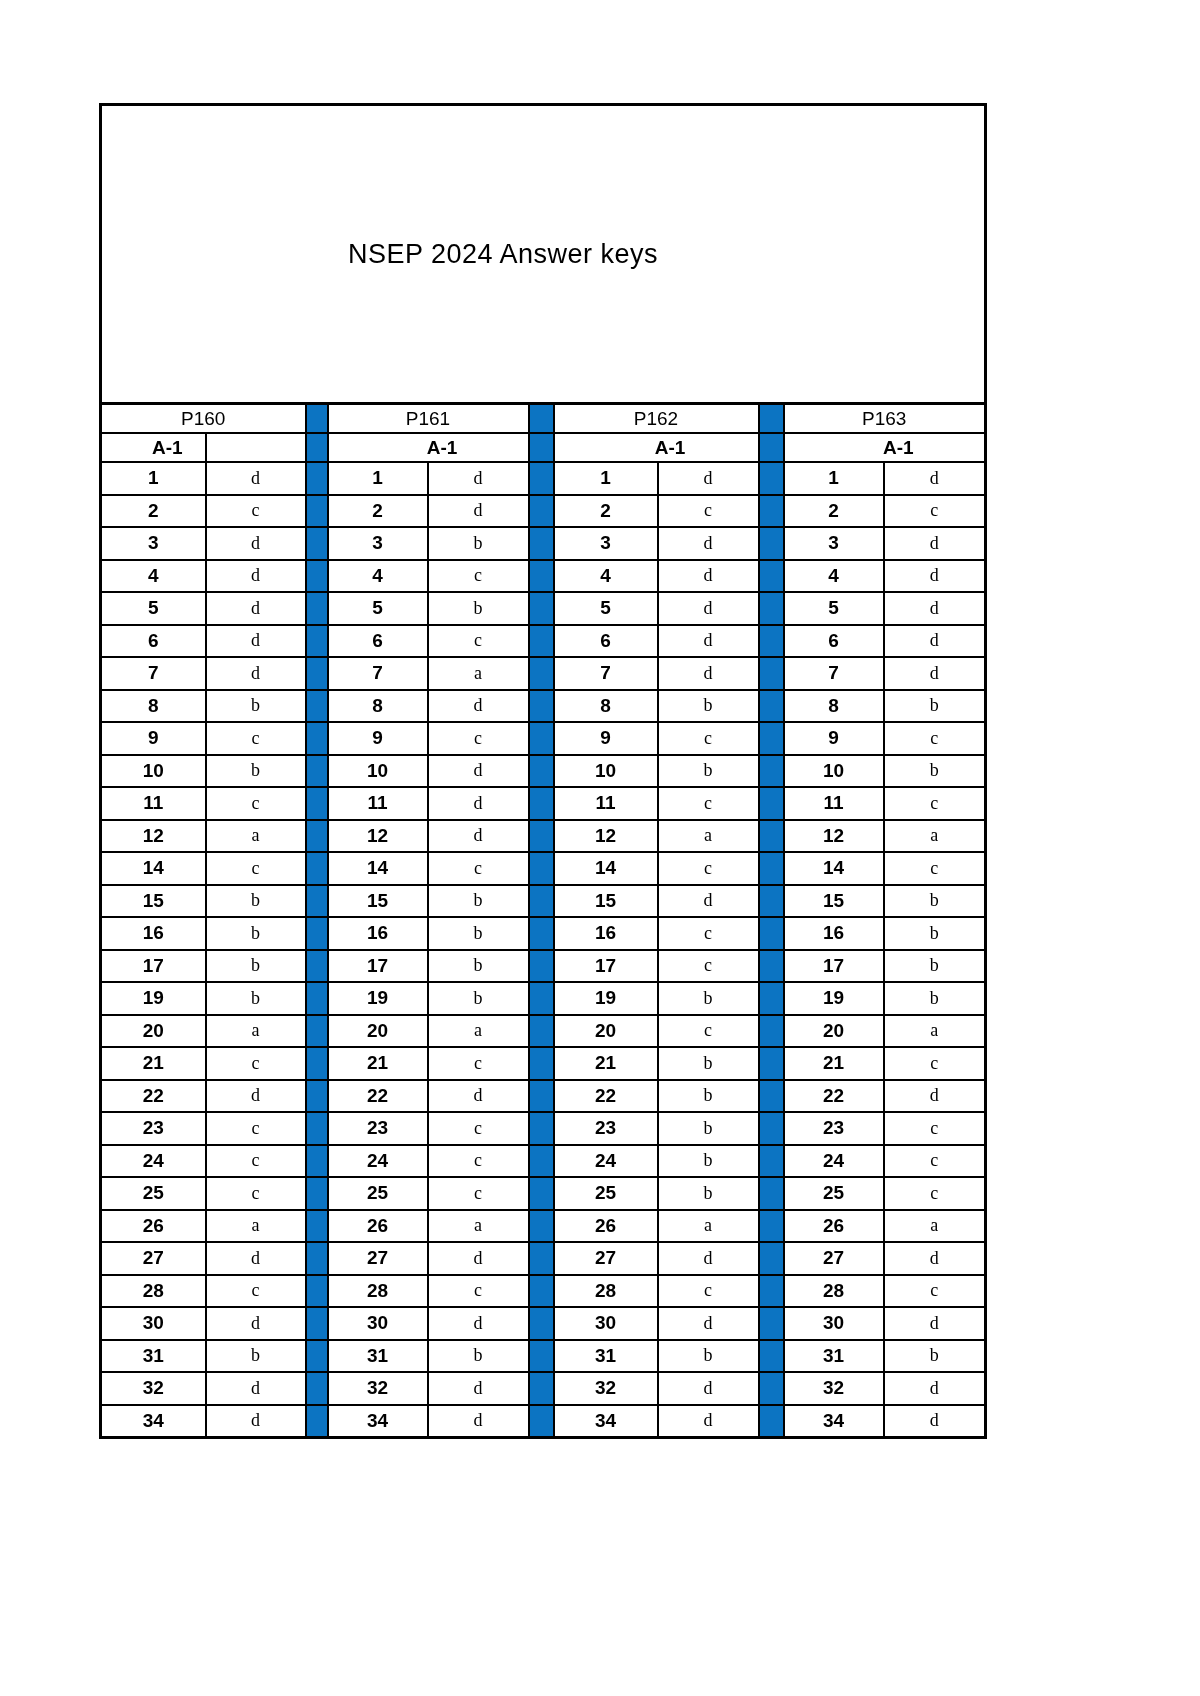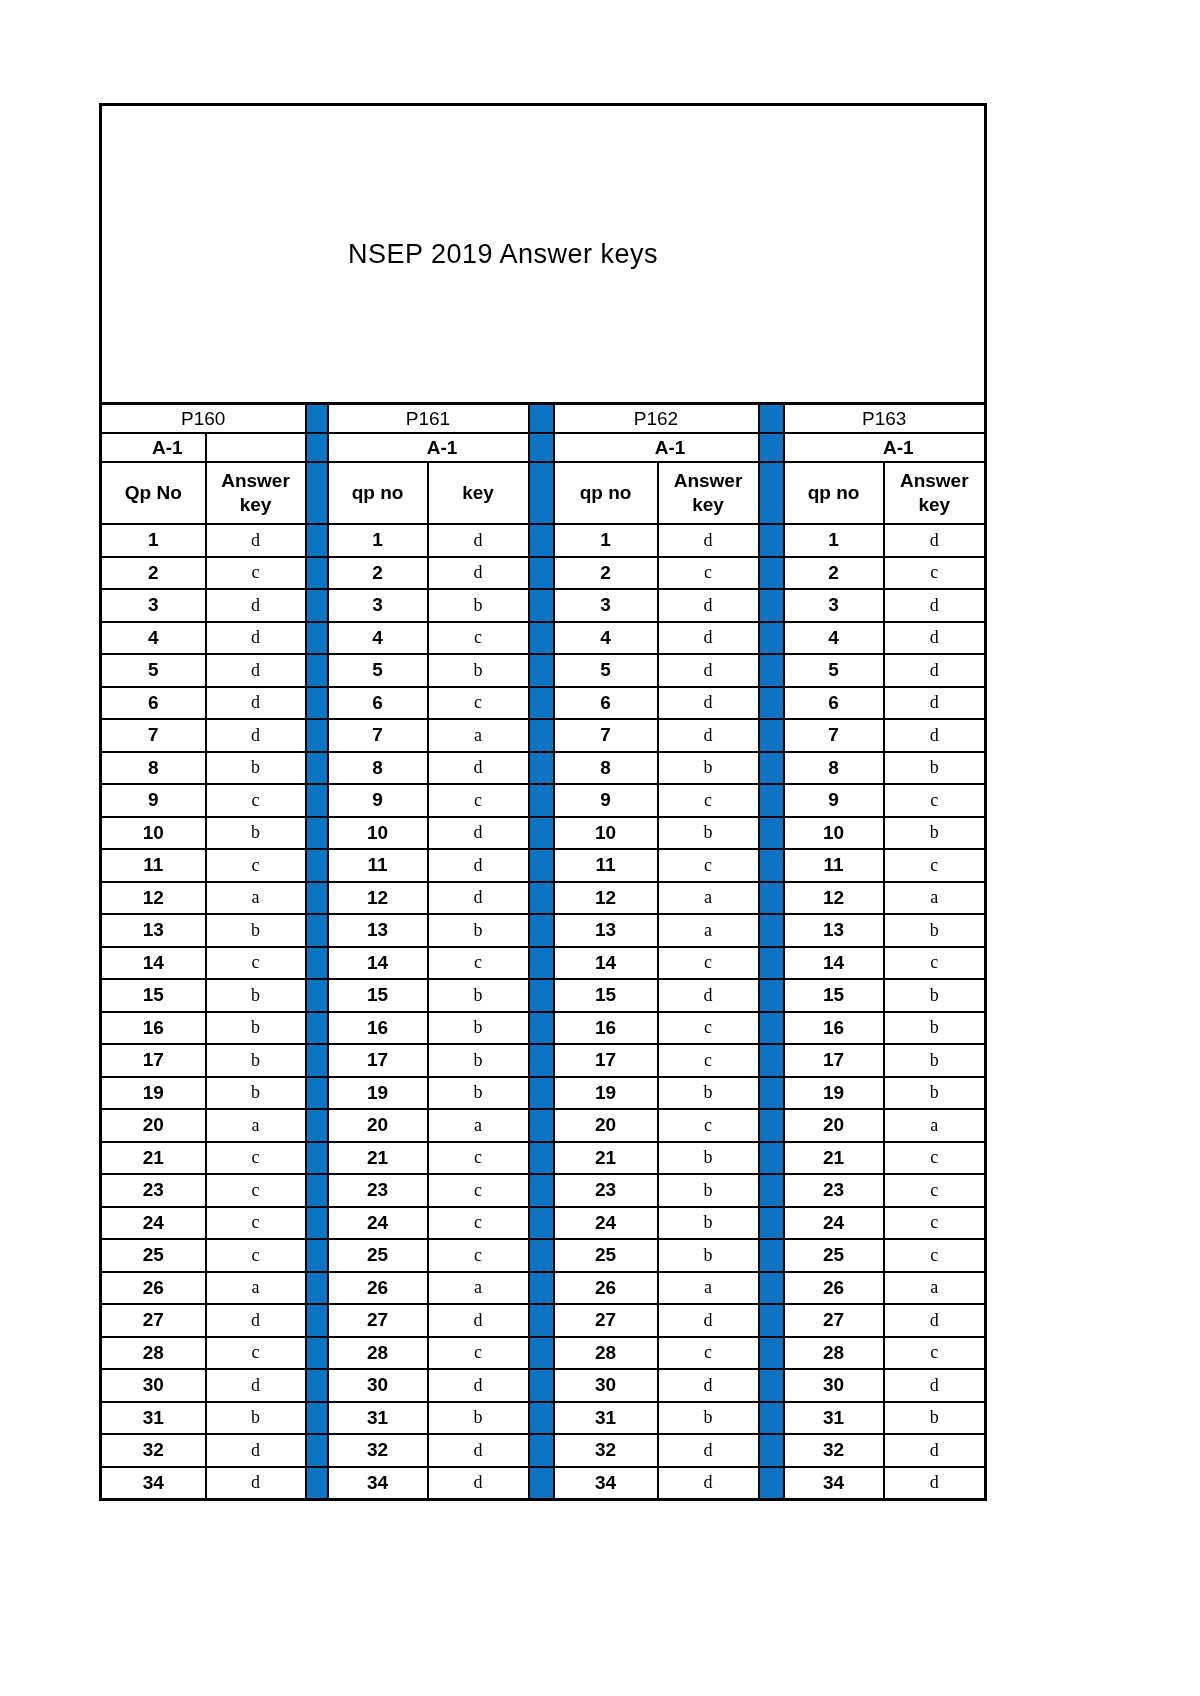--- a/index.html
+++ b/index.html
@@ -81,21 +81,21 @@
       <col style="width:104px">
         <col style="width:101px">
       <col style="width:25px">
       <col style="width:100px">
         <col style="width:102px">
     </colgroup>
 
     <tbody>
         <tr>
       <td class="title-cell" colspan="11">
-        <span class="title-inner">NSEP 2019 Answer keys</span>
+        <span class="title-inner">NSEP 2024 Answer keys</span>
       </td>
     </tr>
 
     <tr class="bank-row">
       <td colspan="2">P160</td>
       <td class="gap" style="background: rgb(12, 116, 194);"></td>
       <td colspan="2">P161</td>
       <td class="gap" style="background: rgb(12, 116, 194);"></td>
       <td colspan="2">P162</td>
       <td class="gap" style="background: rgb(12, 116, 194);"></td>
@@ -106,33 +106,20 @@
       <td>A-1</td>
       <td></td>
       <td class="gap" style="background: rgb(12, 116, 194);"></td>
       <td colspan="2">A-1</td>
       <td class="gap" style="background: rgb(12, 116, 194);"></td>
       <td colspan="2">A-1</td>
       <td class="gap" style="background: rgb(12, 116, 194);"></td>
       <td colspan="2">A-1</td>
     </tr>
 
-    <tr class="colhead-row">
-      <td>Qp No</td>
-      <td>Answer key</td>
-      <td class="gap" style="background: rgb(12, 116, 194);"></td>
-      <td>qp no</td>
-      <td>key</td>
-      <td class="gap" style="background: rgb(12, 116, 194);"></td>
-      <td>qp no</td>
-      <td>Answer key</td>
-      <td class="gap" style="background: rgb(12, 116, 194);"></td>
-      <td>qp no</td>
-      <td>Answer key</td>
-    </tr>
 
     </tbody>
       <tbody id="rows">
         <tr class="data-row">
           <td class="qcell">1</td>
           <td class="kcell">d</td>
           <td class="gap" style="background: rgb(12, 116, 194);"></td>
           <td class="qcell">1</td>
           <td class="kcell">d</td>
           <td class="gap" style="background: rgb(12, 116, 194);"></td>
@@ -279,33 +266,20 @@
           <td class="qcell">12</td>
           <td class="kcell">d</td>
           <td class="gap" style="background: rgb(12, 116, 194);"></td>
           <td class="qcell">12</td>
           <td class="kcell">a</td>
           <td class="gap" style="background: rgb(12, 116, 194);"></td>
           <td class="qcell">12</td>
           <td class="kcell">a</td>
         </tr>
         <tr class="data-row">
-          <td class="qcell">13</td>
-          <td class="kcell">b</td>
-          <td class="gap" style="background: rgb(12, 116, 194);"></td>
-          <td class="qcell">13</td>
-          <td class="kcell">b</td>
-          <td class="gap" style="background: rgb(12, 116, 194);"></td>
-          <td class="qcell">13</td>
-          <td class="kcell">a</td>
-          <td class="gap" style="background: rgb(12, 116, 194);"></td>
-          <td class="qcell">13</td>
-          <td class="kcell">b</td>
-        </tr>
-        <tr class="data-row">
           <td class="qcell">14</td>
           <td class="kcell">c</td>
           <td class="gap" style="background: rgb(12, 116, 194);"></td>
           <td class="qcell">14</td>
           <td class="kcell">c</td>
           <td class="gap" style="background: rgb(12, 116, 194);"></td>
           <td class="qcell">14</td>
           <td class="kcell">c</td>
           <td class="gap" style="background: rgb(12, 116, 194);"></td>
           <td class="qcell">14</td>
@@ -381,20 +355,33 @@
           <td class="kcell">c</td>
           <td class="gap" style="background: rgb(12, 116, 194);"></td>
           <td class="qcell">21</td>
           <td class="kcell">c</td>
           <td class="gap" style="background: rgb(12, 116, 194);"></td>
           <td class="qcell">21</td>
           <td class="kcell">b</td>
           <td class="gap" style="background: rgb(12, 116, 194);"></td>
           <td class="qcell">21</td>
           <td class="kcell">c</td>
+        </tr>
+        <tr class="data-row">
+          <td class="qcell">22</td>
+          <td class="kcell">d</td>
+          <td class="gap" style="background: rgb(12, 116, 194);"></td>
+          <td class="qcell">22</td>
+          <td class="kcell">d</td>
+          <td class="gap" style="background: rgb(12, 116, 194);"></td>
+          <td class="qcell">22</td>
+          <td class="kcell">b</td>
+          <td class="gap" style="background: rgb(12, 116, 194);"></td>
+          <td class="qcell">22</td>
+          <td class="kcell">d</td>
         </tr>
         <tr class="data-row">
           <td class="qcell">23</td>
           <td class="kcell">c</td>
           <td class="gap" style="background: rgb(12, 116, 194);"></td>
           <td class="qcell">23</td>
           <td class="kcell">c</td>
           <td class="gap" style="background: rgb(12, 116, 194);"></td>
           <td class="qcell">23</td>
           <td class="kcell">b</td>

